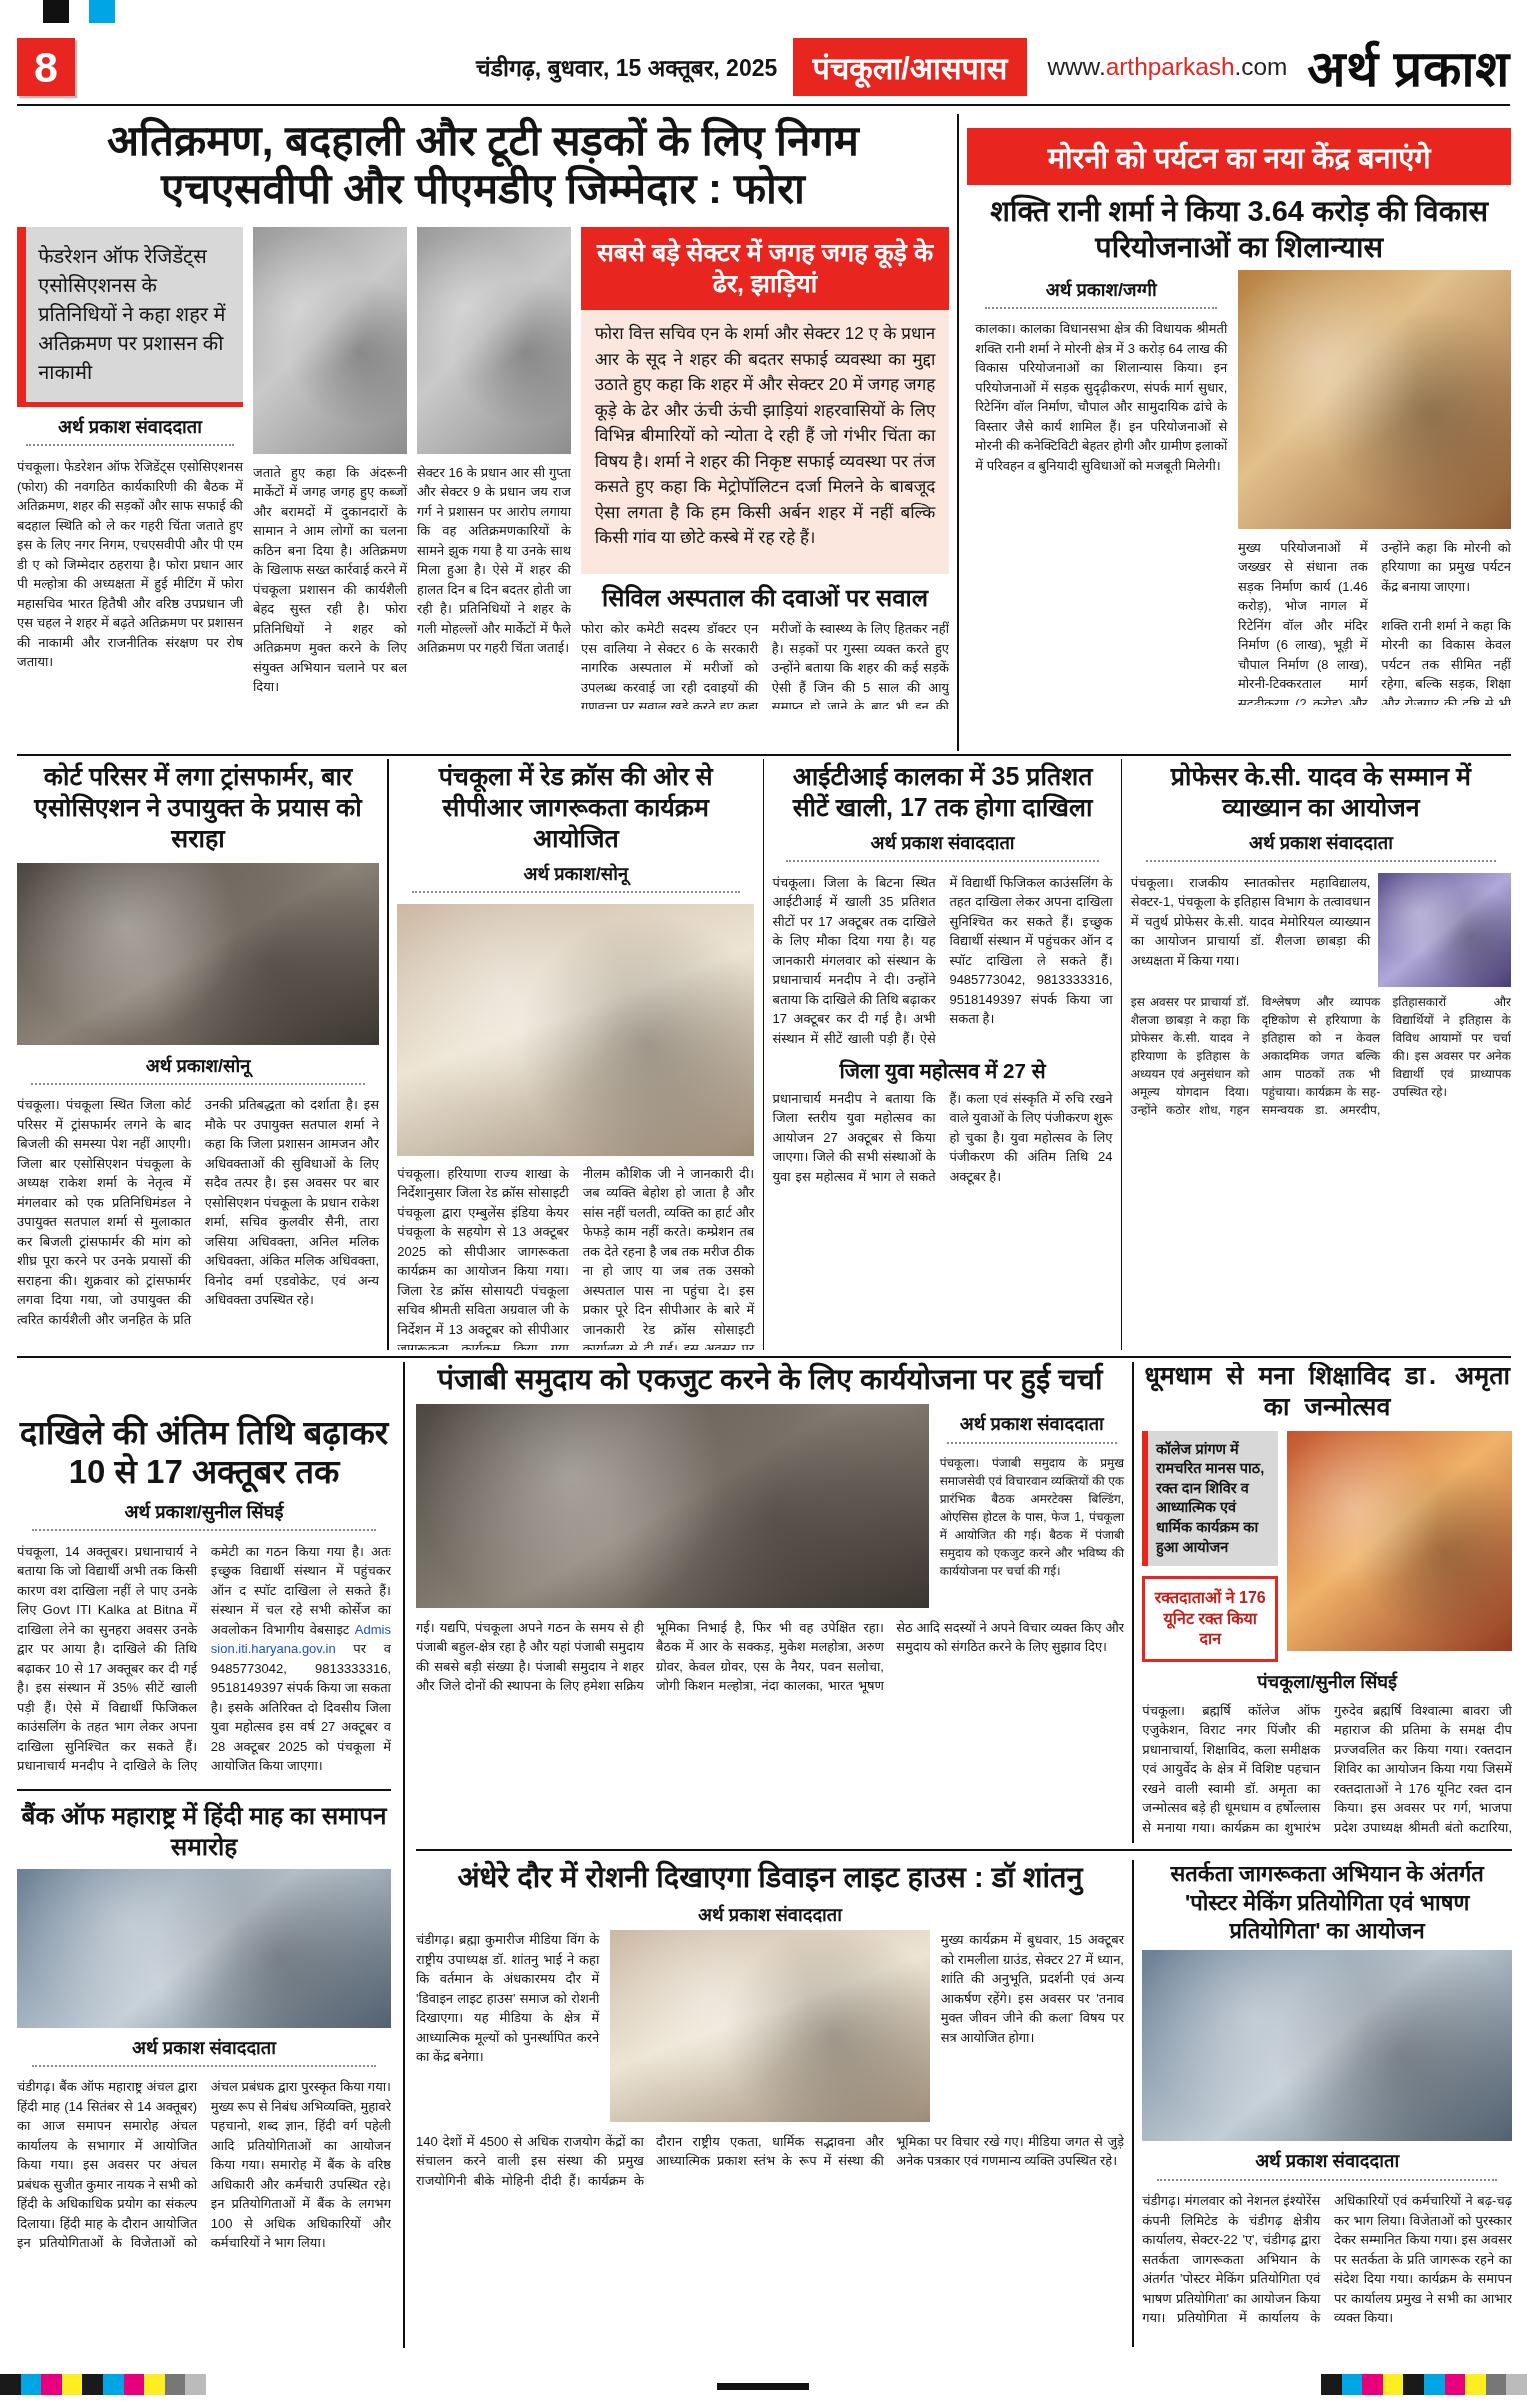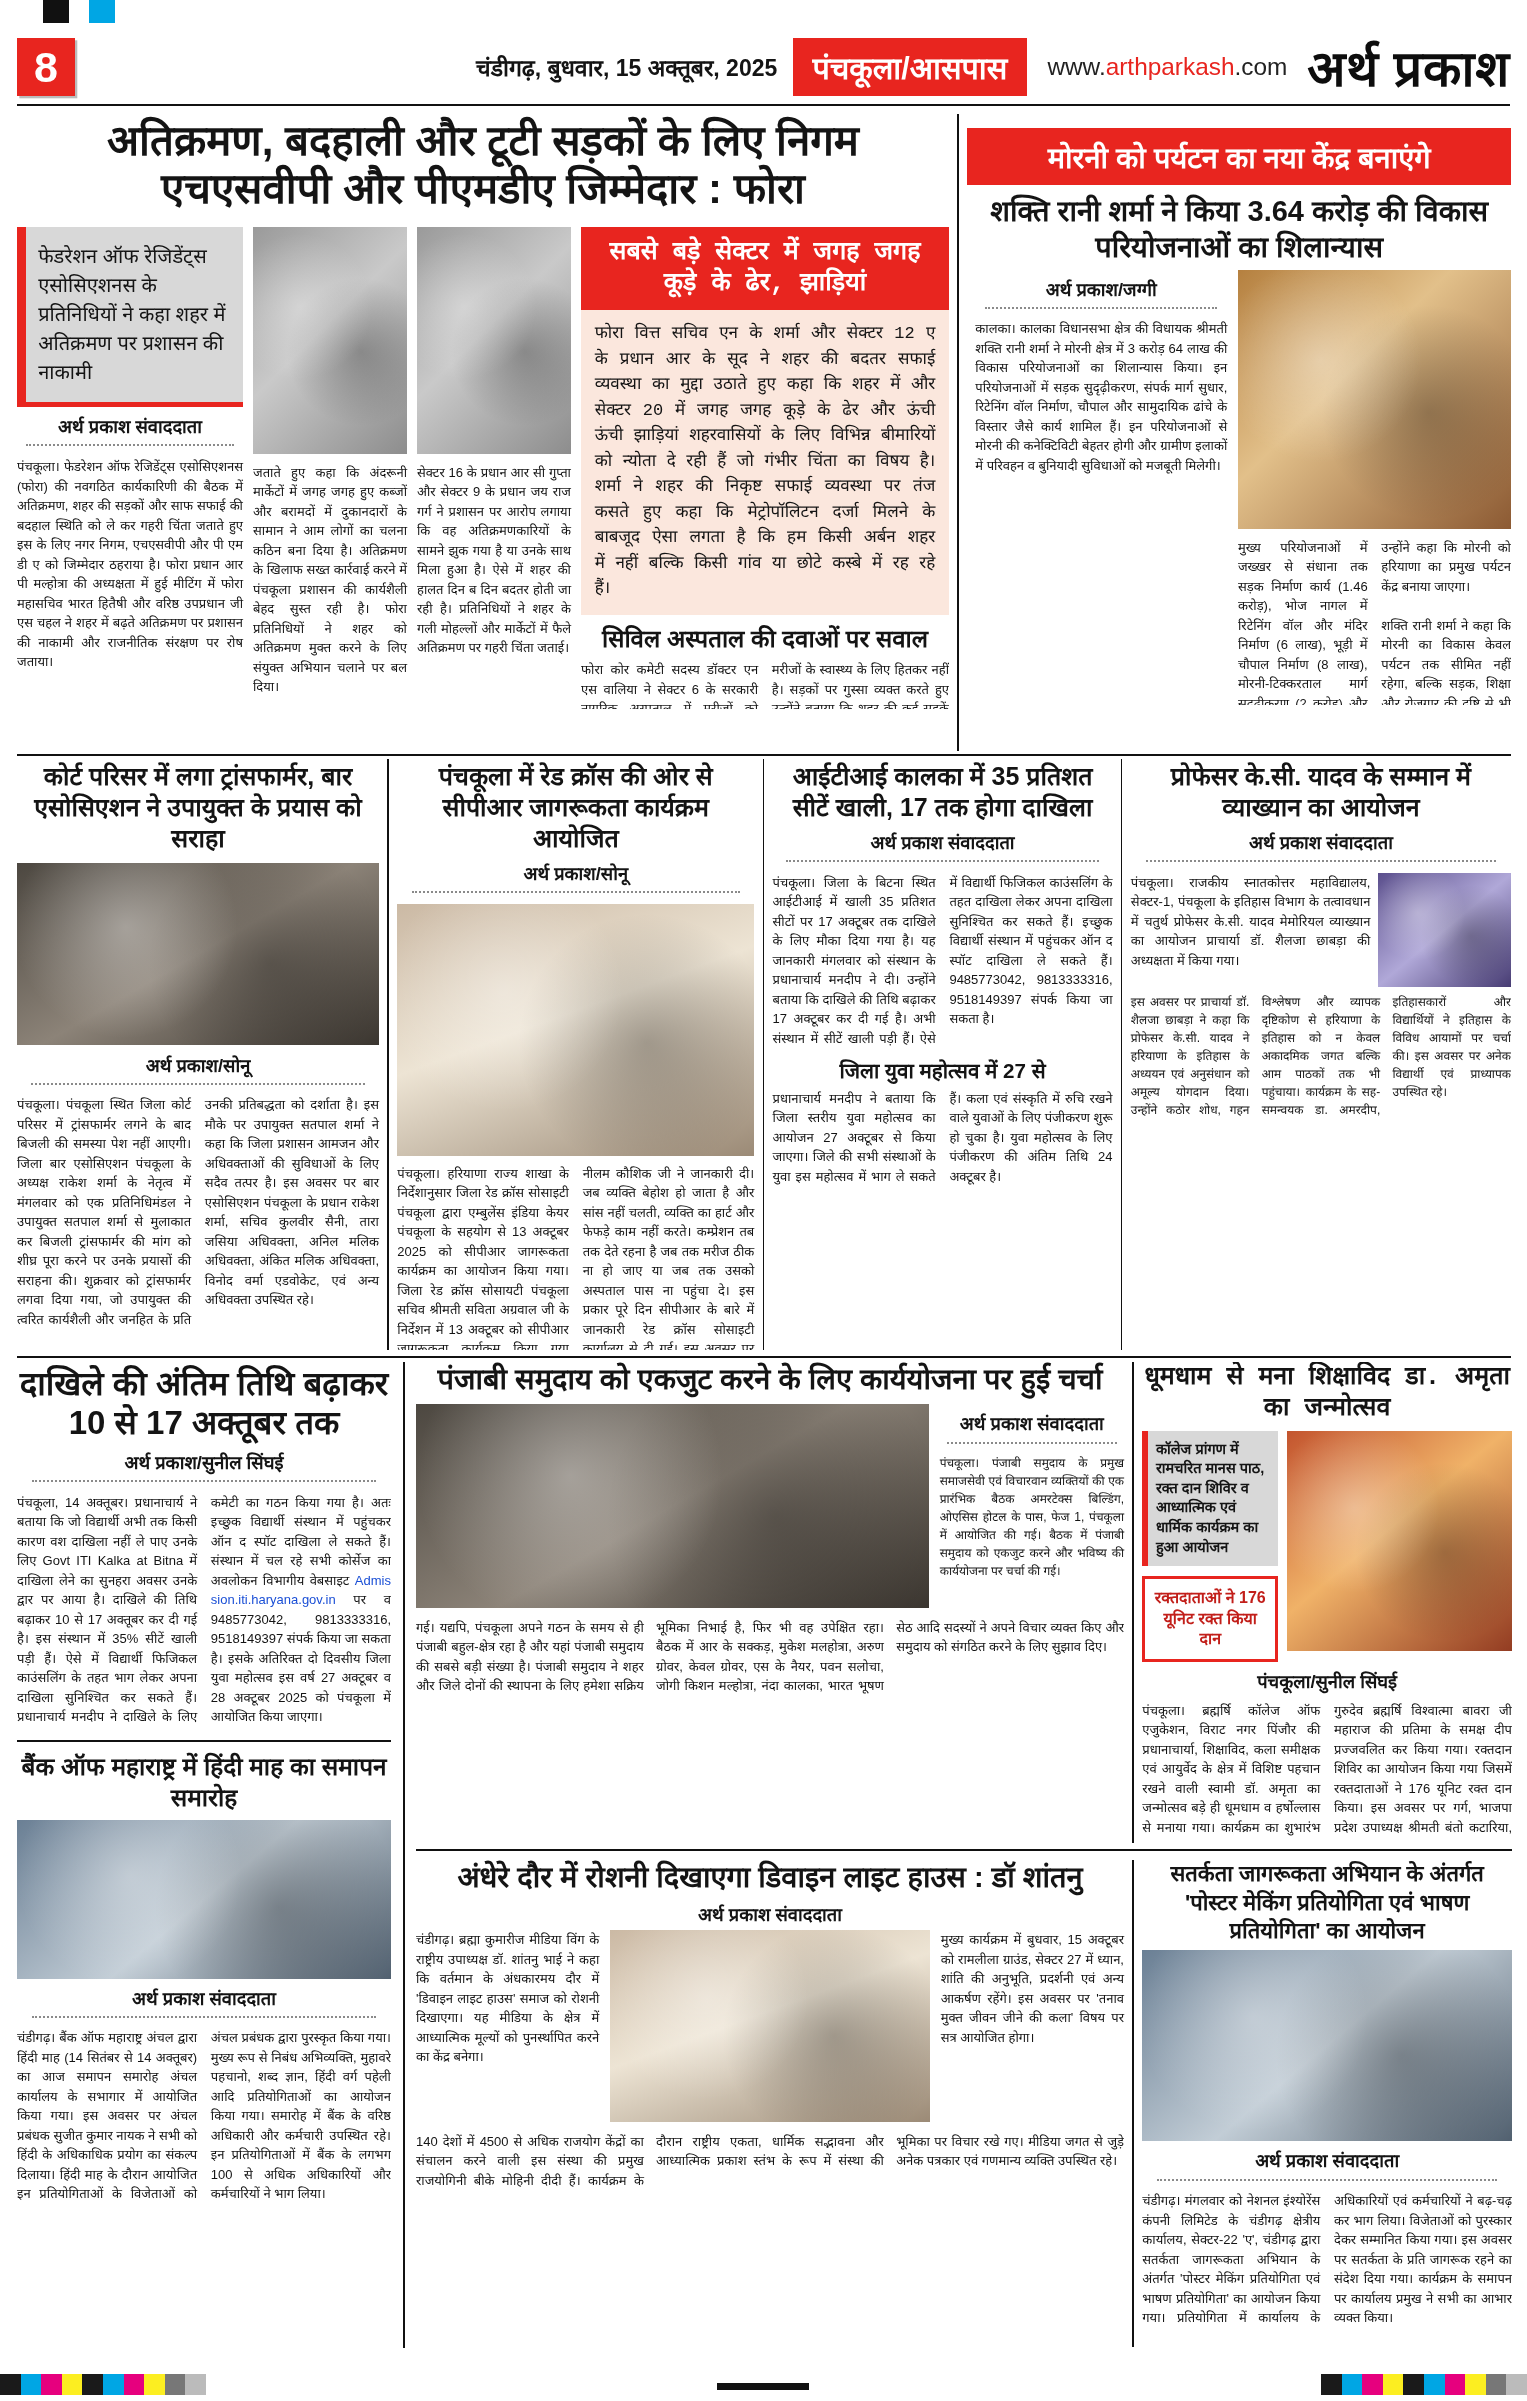--- a/index.html
+++ b/index.html
@@ -38,21 +38,21 @@
   .band-top{position:absolute;top:114px;left:17px;width:1494px;height:637px;display:flex;overflow:hidden;}
   .artA{width:932px;flex:0 0 932px;}
   .artA h1{font-size:42px;line-height:1.14;font-weight:800;text-align:center;margin:3.1px 0 0;}
   .fora-grid{display:flex;gap:10px;margin-top:13.7px;height:482px;overflow:hidden;}
   .fc1{flex:0 0 226px;}
   .fc2,.fc3{flex:0 0 154px;}
   .fc4{flex:1;}
   .quotebox{background:#d8d8d8;border-left:9.2px solid #e8251f;border-bottom:5.3px solid #e8251f;
             padding:15.3px 12.2px;font-size:20px;line-height:1.45;text-align:left;}
   .pf{height:227px;margin-bottom:9.2px;}
-  .pinkbox{background:#fbe7dd;padding-bottom:3px;font-family:Liberation Mono, monospace;}
+  .pinkbox{background:#fbe7dd;padding-bottom:13px;}
   .redbar{background:#e8251f;color:#fff;font-size:25px;line-height:1.25;font-weight:bold;
           text-align:center;padding:10.7px 7.6px;}
   .pinkbody{padding:10.7px 13.7px;font-size:17px;line-height:1.5;text-align:justify;}
   .subheadA{font-size:24px;font-weight:800;text-align:center;margin:6.1px 0;}
   
   .artB{flex:1;}
   .kicker{background:#e8251f;color:#fff;font-size:29px;font-weight:bold;text-align:center;
           padding:9.2px 6.1px;margin-top:13.7px;}
   .artB h2{font-size:29px;line-height:1.22;font-weight:800;text-align:center;margin:9.2px 0 4.6px;}
   .sharma-grid{display:flex;gap:10.7px;height:435px;overflow:hidden;margin-left:8px;}
@@ -67,21 +67,21 @@
   .mc3{flex:0 0 340px;}
   .mc4{flex:1;}
   .court-photo{height:182px;margin:9.2px 0 1.5px;}
   .cpr-photo{height:252px;margin:3.1px 0 7.6px;}
   .subheadM{font-size:20.6px;font-weight:800;text-align:center;margin:7.6px 0 4.6px;}
   .prof-row{display:flex;gap:7.6px;margin-bottom:6.1px;}
   .prof-row .body-txt{flex:1;}
   .prof-photo{flex:0 0 133px;height:114px;}
   .mini{font-size:12px;}
   
-  .left-rail{position:absolute;top:1362px;left:17px;width:374px;height:986px;overflow:hidden;}
+  .left-rail{position:absolute;top:1411px;left:17px;width:374px;height:986px;overflow:hidden;}
   .left-rail h3{font-weight:800;text-align:center;}
   .da-head{font-size:33px;line-height:1.2;margin:1.5px 0 1.5px;}
   .rail-div{height:1.5px;background:#111;margin:13.7px 0 10.7px;}
   .bank-head{font-size:24.4px;line-height:1.25;margin:0 0 6.1px;}
   .bank-photo{height:159px;margin:3.1px 0 1.5px;}
   .url{color:#1a4fd6;word-break:break-all;}
   
   .vrule-rail{position:absolute;top:1362px;left:403px;width:1.5px;height:986px;background:#111;}
   .band-low{position:absolute;top:1362px;left:416px;width:1096px;height:481px;display:flex;overflow:hidden;}
   .band-low h3{font-weight:800;text-align:center;}

